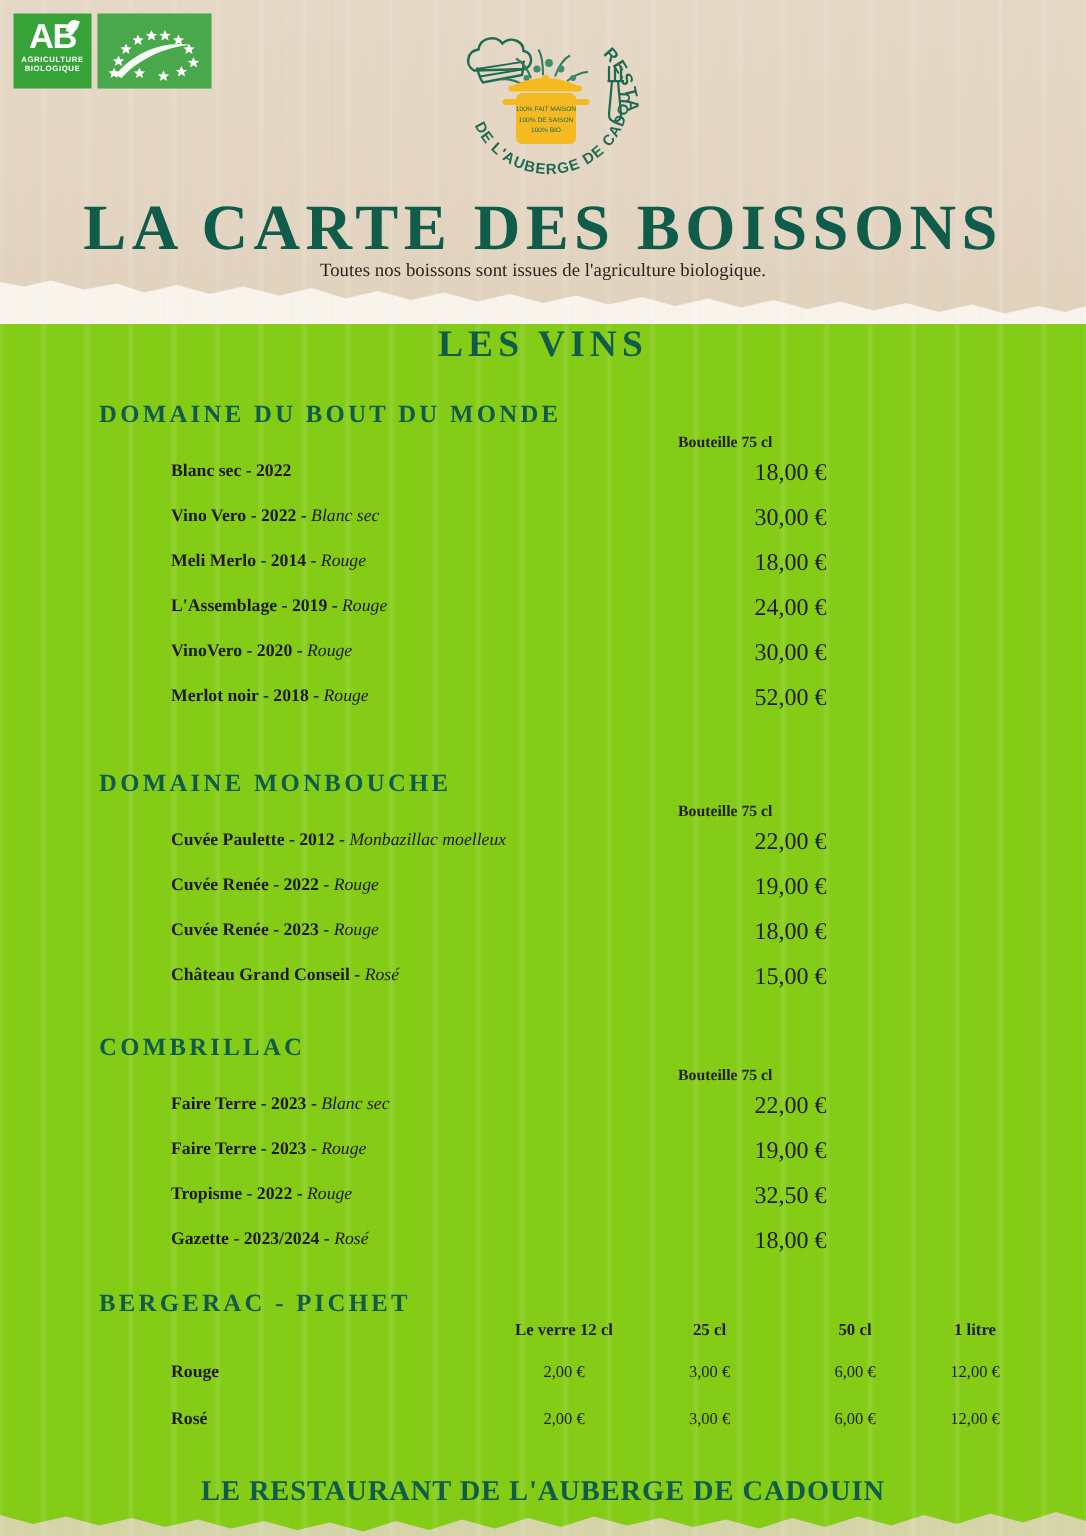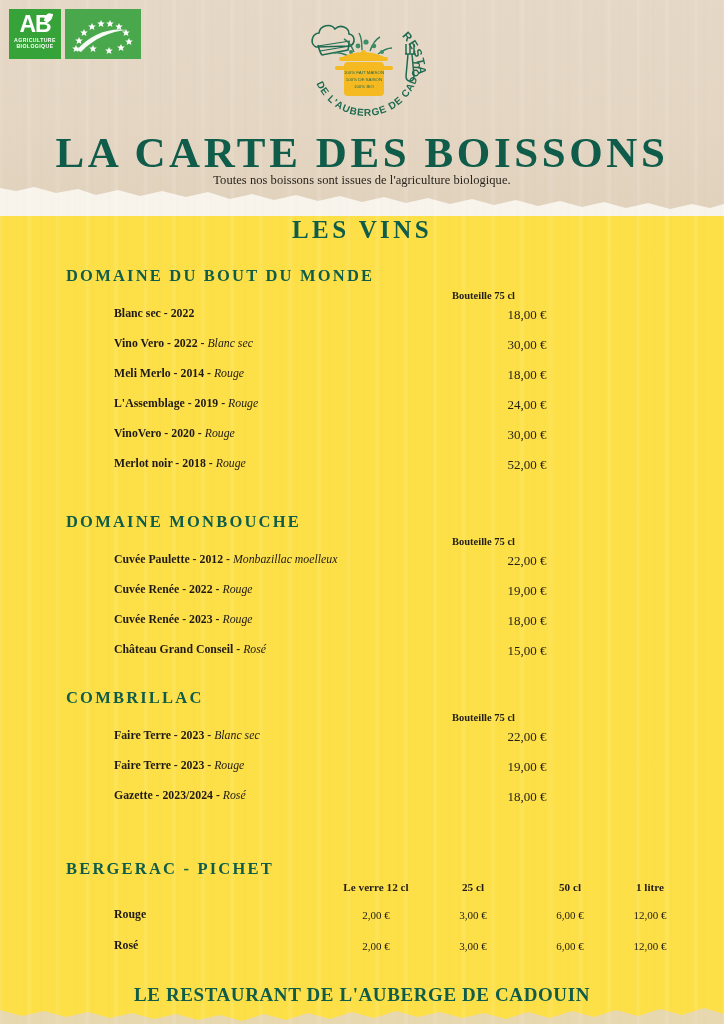--- a/index.html
+++ b/index.html
@@ -12,21 +12,21 @@
     overflow: hidden;
     background: #f8f4ec;
     font-family: "Liberation Serif", "DejaVu Serif", serif;
     position: relative;
   }
 
   
   .page {
     position: absolute;
     inset: 0;
-    background: #fde047;
+    background: #84cc16;
     overflow: hidden;
   }
   
   .paper-texture {
     position: absolute;
     inset: 0;
     pointer-events: none;
     opacity: .55;
     background:
       repeating-linear-gradient(90deg,
@@ -220,21 +220,21 @@
   }
   .row .item .variety {
     font-style: italic;
     font-weight: normal;
   }
   .row .price {
     position: absolute;
     width: 150px;
     top: 1px;
     text-align: center;
-    font-size: 13px;
+    font-size: 16px;
     color: #221d17;
   }
 
   
   .pichet {
     position: absolute;
     left: 0;
     width: 724px;
   }
   .pichet .group-name { top: 0; }
@@ -440,20 +440,24 @@
           <div class="rows">
             <div class="row">
               <div class="item"><span>Faire Terre - 2023 - </span><span class="variety">Blanc sec</span></div>
               <div class="price" style="left: 452px;">22,00 €</div>
             </div>
             <div class="row">
               <div class="item"><span>Faire Terre - 2023 - </span><span class="variety">Rouge</span></div>
               <div class="price" style="left: 452px;">19,00 €</div>
             </div>
             <div class="row">
+              <div class="item"><span>Tropisme - 2022 - </span><span class="variety">Rouge</span></div>
+              <div class="price" style="left: 452px;">32,50 €</div>
+            </div>
+            <div class="row">
               <div class="item"><span>Gazette - 2023/2024 - </span><span class="variety">Rosé</span></div>
               <div class="price" style="left: 452px;">18,00 €</div>
             </div>
           </div>
         </div>
       </div>
     <div id="pichet-host">
         <div class="pichet" style="top: 859px;">
           <div class="group-name">BERGERAC - PICHET</div>
           <div class="pichet-headrow" style="top: 22px;">

